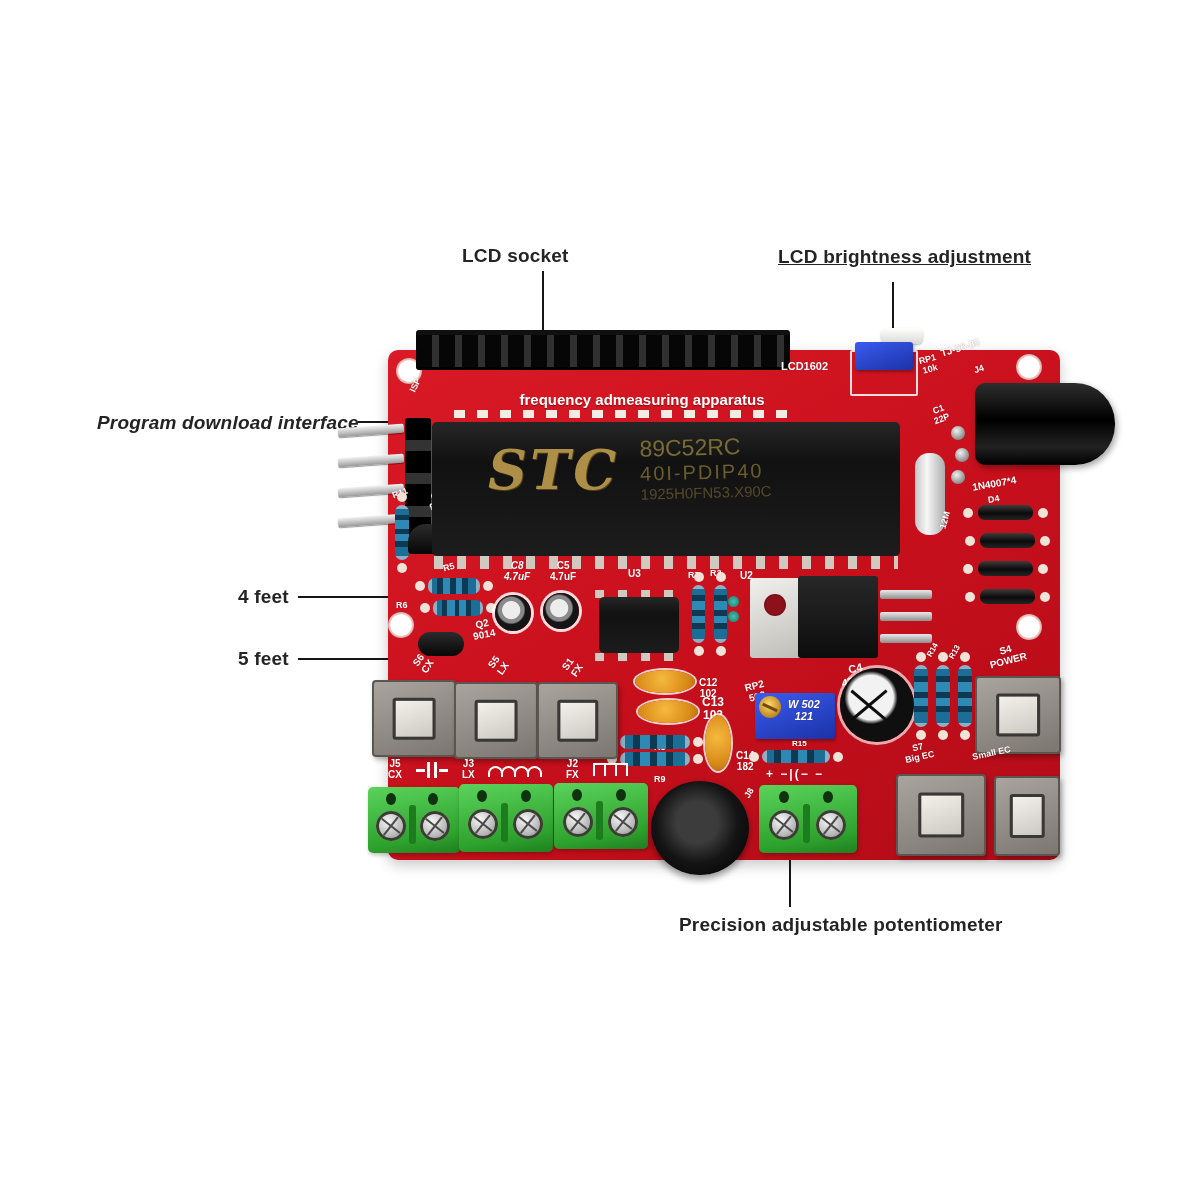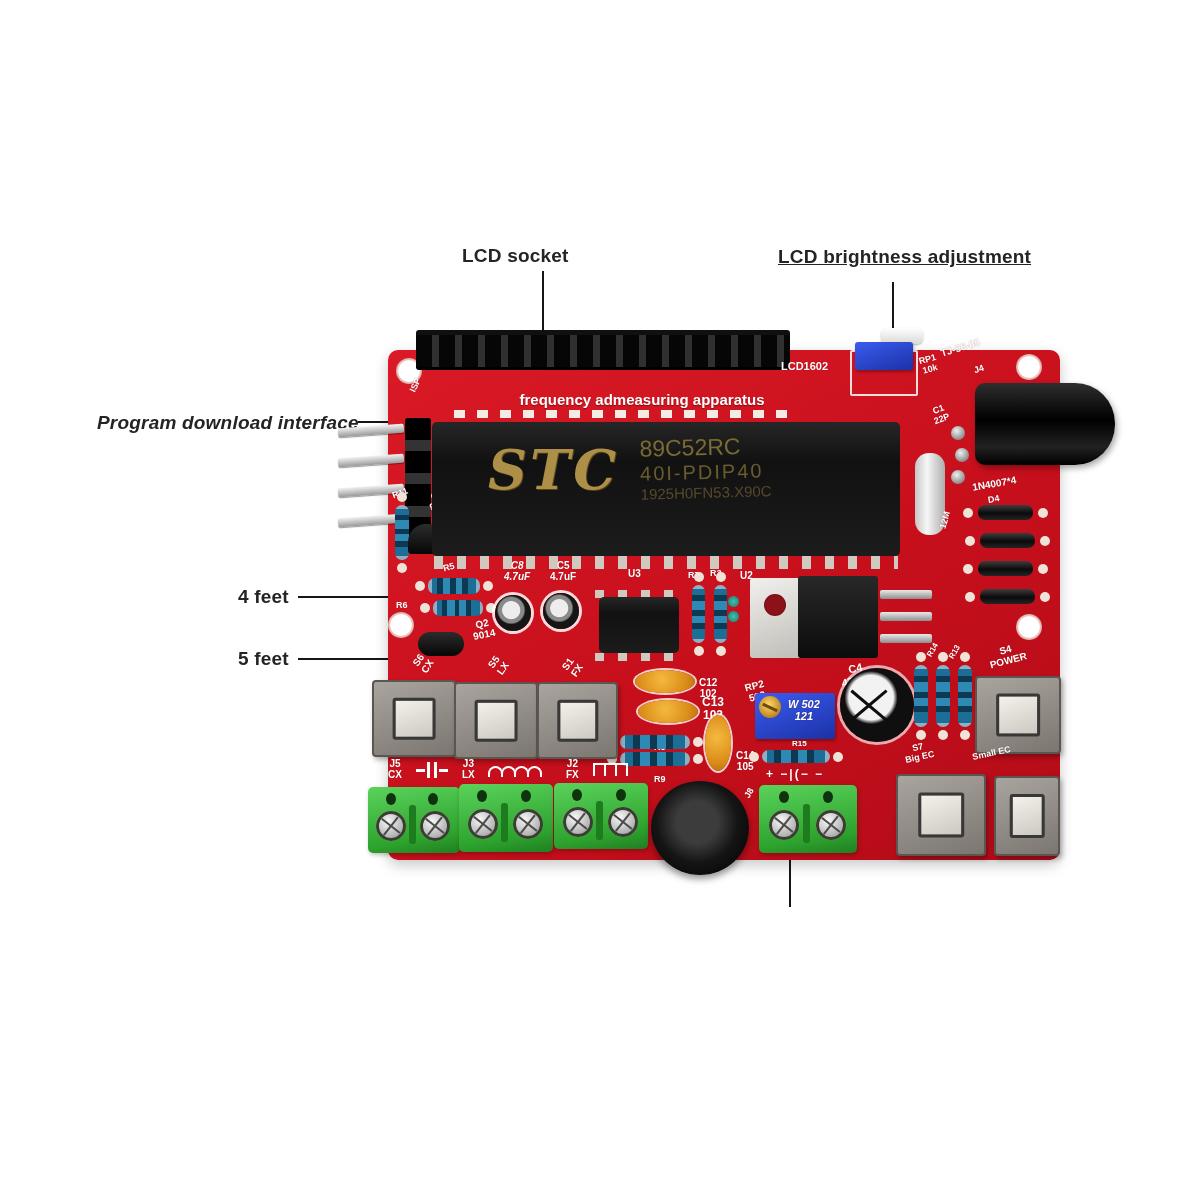--- a/index.html
+++ b/index.html
@@ -89,20 +89,21 @@
 
   <div class="lbl" style="left:97px;top:412px;font-style:italic;">Program download interface</div>
   <div class="cline" style="left:358px;top:421px;width:34px;height:2px;"></div>
 
   <div class="lbl" style="left:238px;top:586px;">4 feet</div>
   <div class="cline" style="left:298px;top:596px;width:94px;height:2px;"></div>
 
   <div class="lbl" style="left:238px;top:648px;">5 feet</div>
   <div class="cline" style="left:298px;top:658px;width:92px;height:2px;"></div>
 
+  <div class="lbl" style="left:679px;top:914px;">Precision adjustable potentiometer</div>
   <div class="cline" style="left:789px;top:735px;width:2px;height:172px;"></div>
 
   <div class="board">
 
     <div class="hole" style="left:8px;top:8px;"></div>
     <div class="hole" style="left:628px;top:4px;"></div>
     <div class="hole" style="left:0px;top:262px;"></div>
     <div class="hole" style="left:628px;top:264px;"></div>
 
     <div class="socket" style="left:28px;top:-20px;width:374px;height:32px;"></div>
@@ -221,21 +222,21 @@
     </div>
 
     <div class="sk" style="left:266px;top:392px;font-size:9px;">R8</div>
     <div class="res-h" style="left:232px;top:385px;width:70px;height:14px;"></div>
     <div class="res-h" style="left:232px;top:402px;width:70px;height:14px;"></div>
     <div class="sk" style="left:266px;top:424px;font-size:9px;">R9</div>
 
     <div class="oval" style="left:317px;top:365px;width:26px;height:56px;"></div>
     <div class="sk" style="left:348px;top:400px;font-size:10px;">
       <div>C14</div>
-      <div>105</div>
+      <div>182</div>
     </div>
 
     <div class="sk" style="left:358px;top:330px;font-size:10px;transform:rotate(-15deg);">
       <div>RP2</div>
       <div>502</div>
     </div>
     <div class="trim" style="left:367px;top:343px;width:80px;height:46px;"></div>
     <div class="gold-screw" style="left:371px;top:346px;width:22px;height:22px;"></div>
     <div class="sk" style="left:400px;top:348px;font-size:11px;font-style:italic;">
       <div>W 502</div>

